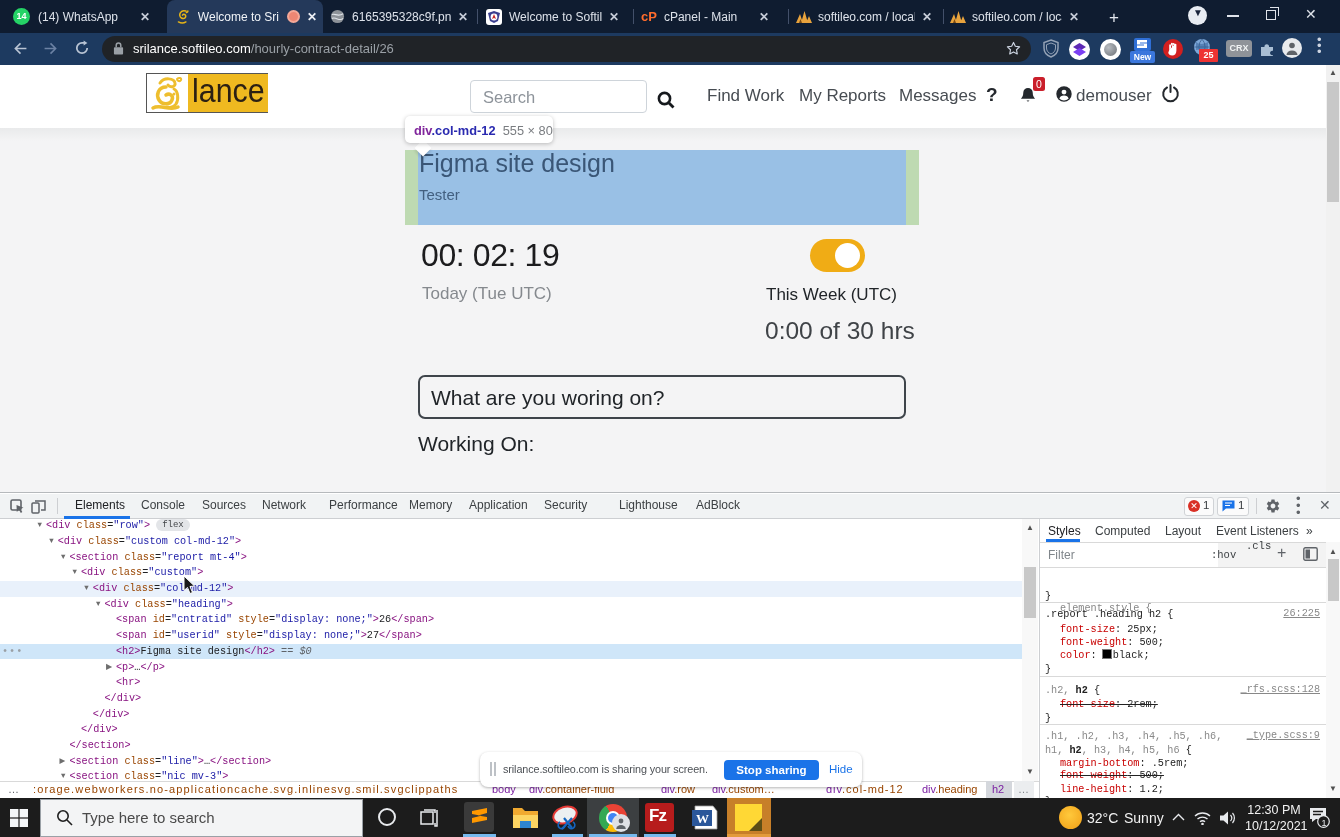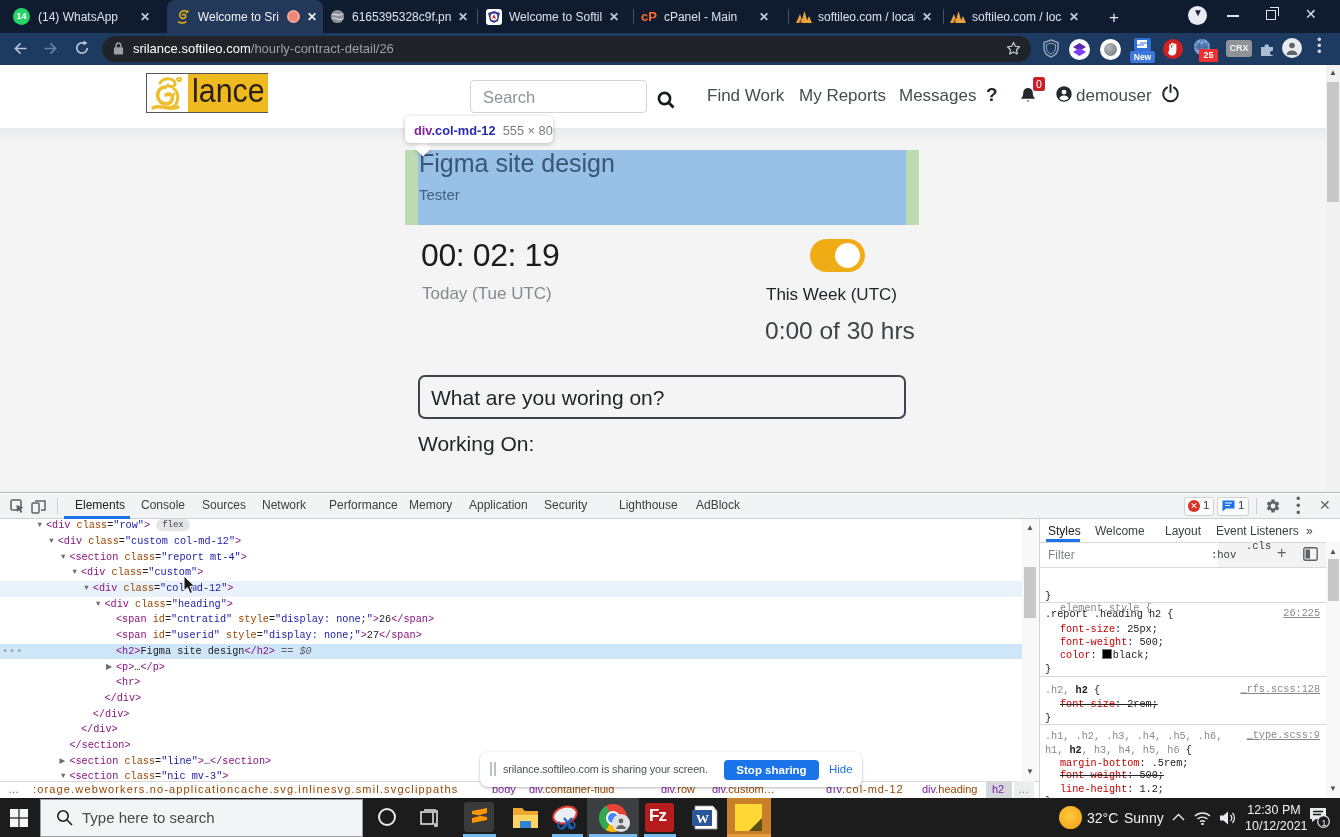--- a/index.html
+++ b/index.html
@@ -293,21 +293,21 @@
       <path d="M1 0 L1 14.5 L4.5 11.5 L7 17.5 L9.5 16.5 L7 10.5 L11.5 10 Z" fill="#1a1a1a" stroke="#fff" stroke-width="1"></path>
     </svg>
 
 <div class="sbtrack" style="left:1022px; top:26px; width:16px; height:262px; background:#f8f8f8;"></div>
 <div class="sbarr" style="left:1022px; top:30px; width:16px;">▲</div>
 <div class="sbthumb" style="left:1024px; top:74px; width:12px; height:51px;"></div>
 <div class="sbarr" style="left:1022px; top:274px; width:16px;">▼</div>
 <div class="abs" style="left:1039px; top:26px; width:1px; height:280px; background:#cdcfd2;"></div>
 
 <div class="dtab" style="left:1048px; top:31px; color:#202124;">Styles</div>
-<div class="dtab" style="left:1095px; top:31px;">Welcome</div>
+<div class="dtab" style="left:1095px; top:31px;">Computed</div>
 <div class="dtab" style="left:1165px; top:31px;">Layout</div>
 <div class="dtab" style="left:1216px; top:31px;">Event Listeners</div>
 <div class="dtab" style="left:1306px; top:31px;">»</div>
 <div class="abs" style="left:1046px; top:46.4px; width:34px; height:2.6px; background:#1a73e8;"></div>
 <div class="abs" style="left:1040px; top:49px; width:300px; height:26px; background:#f3f3f3; border-top:1px solid #d9d9d9; border-bottom:1px solid #d9d9d9;"></div>
 <div class="abs" style="left:1040px; top:50px; width:178px; height:24px; background:#fff;"></div>
 <div class="abs" style="left:1048px; top:55px; font-size:12px; color:#80868b;">Filter</div>
 <div class="abs mono" style="left:1211px; top:56px; font-size:10.5px; color:#3c4043;">:hov</div>
 <div class="abs mono" style="left:1246px; top:47px; font-size:10.5px; color:#3c4043;">.cls</div>
 <div class="abs" style="left:1277px; top:51px; font-size:16px; color:#5f6368;">+</div>

